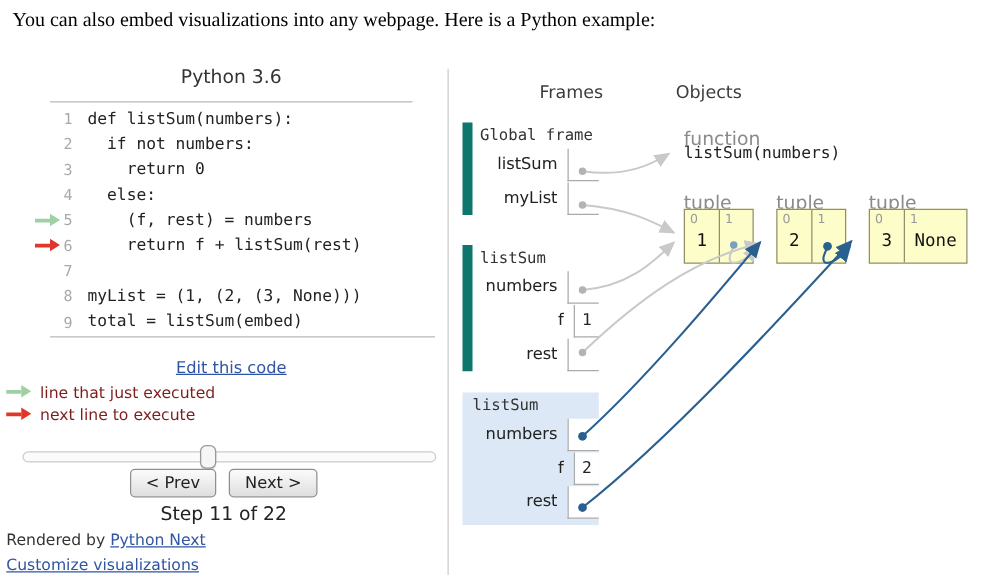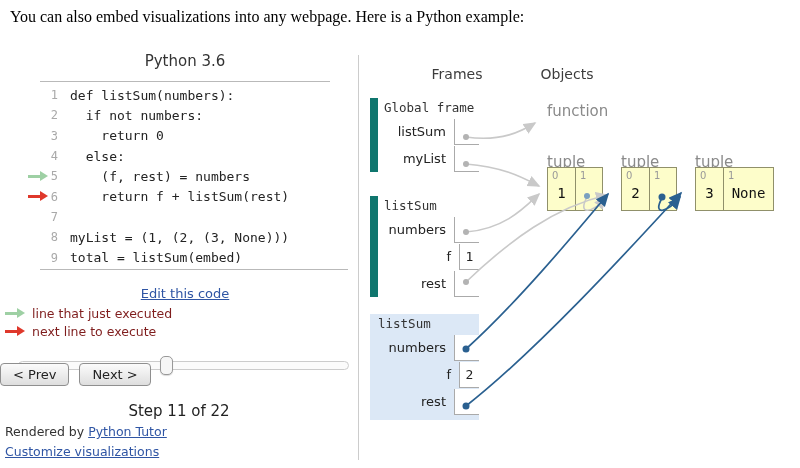--- a/index.html
+++ b/index.html
@@ -27,21 +27,21 @@
   .arrow-next{--c:#df382b;}
   .edit-link{position:absolute;left:40px;top:283px;width:290px;text-align:center;}
   a.link{color:#2f55a4;text-decoration:underline;font-size:13px;cursor:pointer;}
   .legend-row{position:absolute;left:5px;display:flex;align-items:center;gap:7px;
               font-size:12.5px;color:#7f1d1d;}
   .legend1{top:306px;} .legend2{top:324px;}
   .slider-track{position:absolute;left:18px;top:361px;width:329px;height:7px;background:#fbfbfb;
                 border:1px solid #ccc;border-radius:9px;}
   .slider-handle{position:absolute;left:160px;top:356px;width:11px;height:17px;background:#f6f6f6;
                  border:1px solid #999;border-radius:5px;box-shadow:0 1px 1px rgba(0,0,0,.15);}
-  .btn-row{position:absolute;left:0;top:363px;width:358px;display:flex;justify-content:flex-start;gap:10px;}
+  .btn-row{position:absolute;left:0;top:375px;width:358px;display:flex;justify-content:center;gap:10px;}
   .btn{font-family:"DejaVu Sans",sans-serif;font-size:13px;color:#222;padding:3px 12px;
        border:1px solid #8f8f8f;border-radius:4px;background:linear-gradient(#fbfbfb,#dedede);cursor:pointer;}
   .step-text{position:absolute;left:0;top:402px;width:358px;text-align:center;font-size:15px;color:#222;}
   .footer1{position:absolute;left:5px;top:424px;font-size:12.5px;color:#333;}
   .footer2{position:absolute;left:5px;top:444px;font-size:12.5px;}
   .footer1 a.link,.footer2 a.link{font-size:12.5px;}
   .divider{position:absolute;left:358px;top:55px;width:1px;height:405px;background:#ccc;}
   
   .col-header{position:absolute;top:66px;font-size:14px;color:#3c3c3c;width:96px;text-align:center;}
   .frames-header{left:409px;} .objects-header{left:519px;}
@@ -158,21 +158,21 @@
   <div class="slider-handle"></div>
 
   <div class="btn-row">
     <button class="btn">&lt; Prev</button>
     <button class="btn">Next &gt;</button>
   </div>
   <div class="step-text">Step 11 of 22</div>
 
   <div class="footer1">
     <span>Rendered by</span>
-    <a class="link">Python Tutor</a>
+    <a class="link">Python Next</a>
   </div>
   <div class="footer2"><a class="link">Customize visualizations</a></div>
 
   <div class="divider"></div>
 
   <div class="col-header frames-header">Frames</div>
   <div class="col-header objects-header">Objects</div>
 
   <div class="frame frame-global">
     <div class="frame-label">Global frame</div>
@@ -212,20 +212,21 @@
       <span class="var-name">f</span>
       <span class="var-cell narrow">2</span>
     </div>
     <div class="var-row">
       <span class="var-name">rest</span>
       <span class="var-cell"></span>
     </div>
   </div>
 
   <div class="heap-label func-label">function</div>
+  <div class="func-name">listSum(numbers)</div>
 
   <div class="heap-label tuple-label-1">tuple</div>
   <div class="tuple-box tuple-1">
     <div class="tuple-cell">
       <span class="cell-index">0</span>
       <span class="cell-value">1</span>
     </div>
     <div class="tuple-cell">
       <span class="cell-index">1</span>
     </div>

